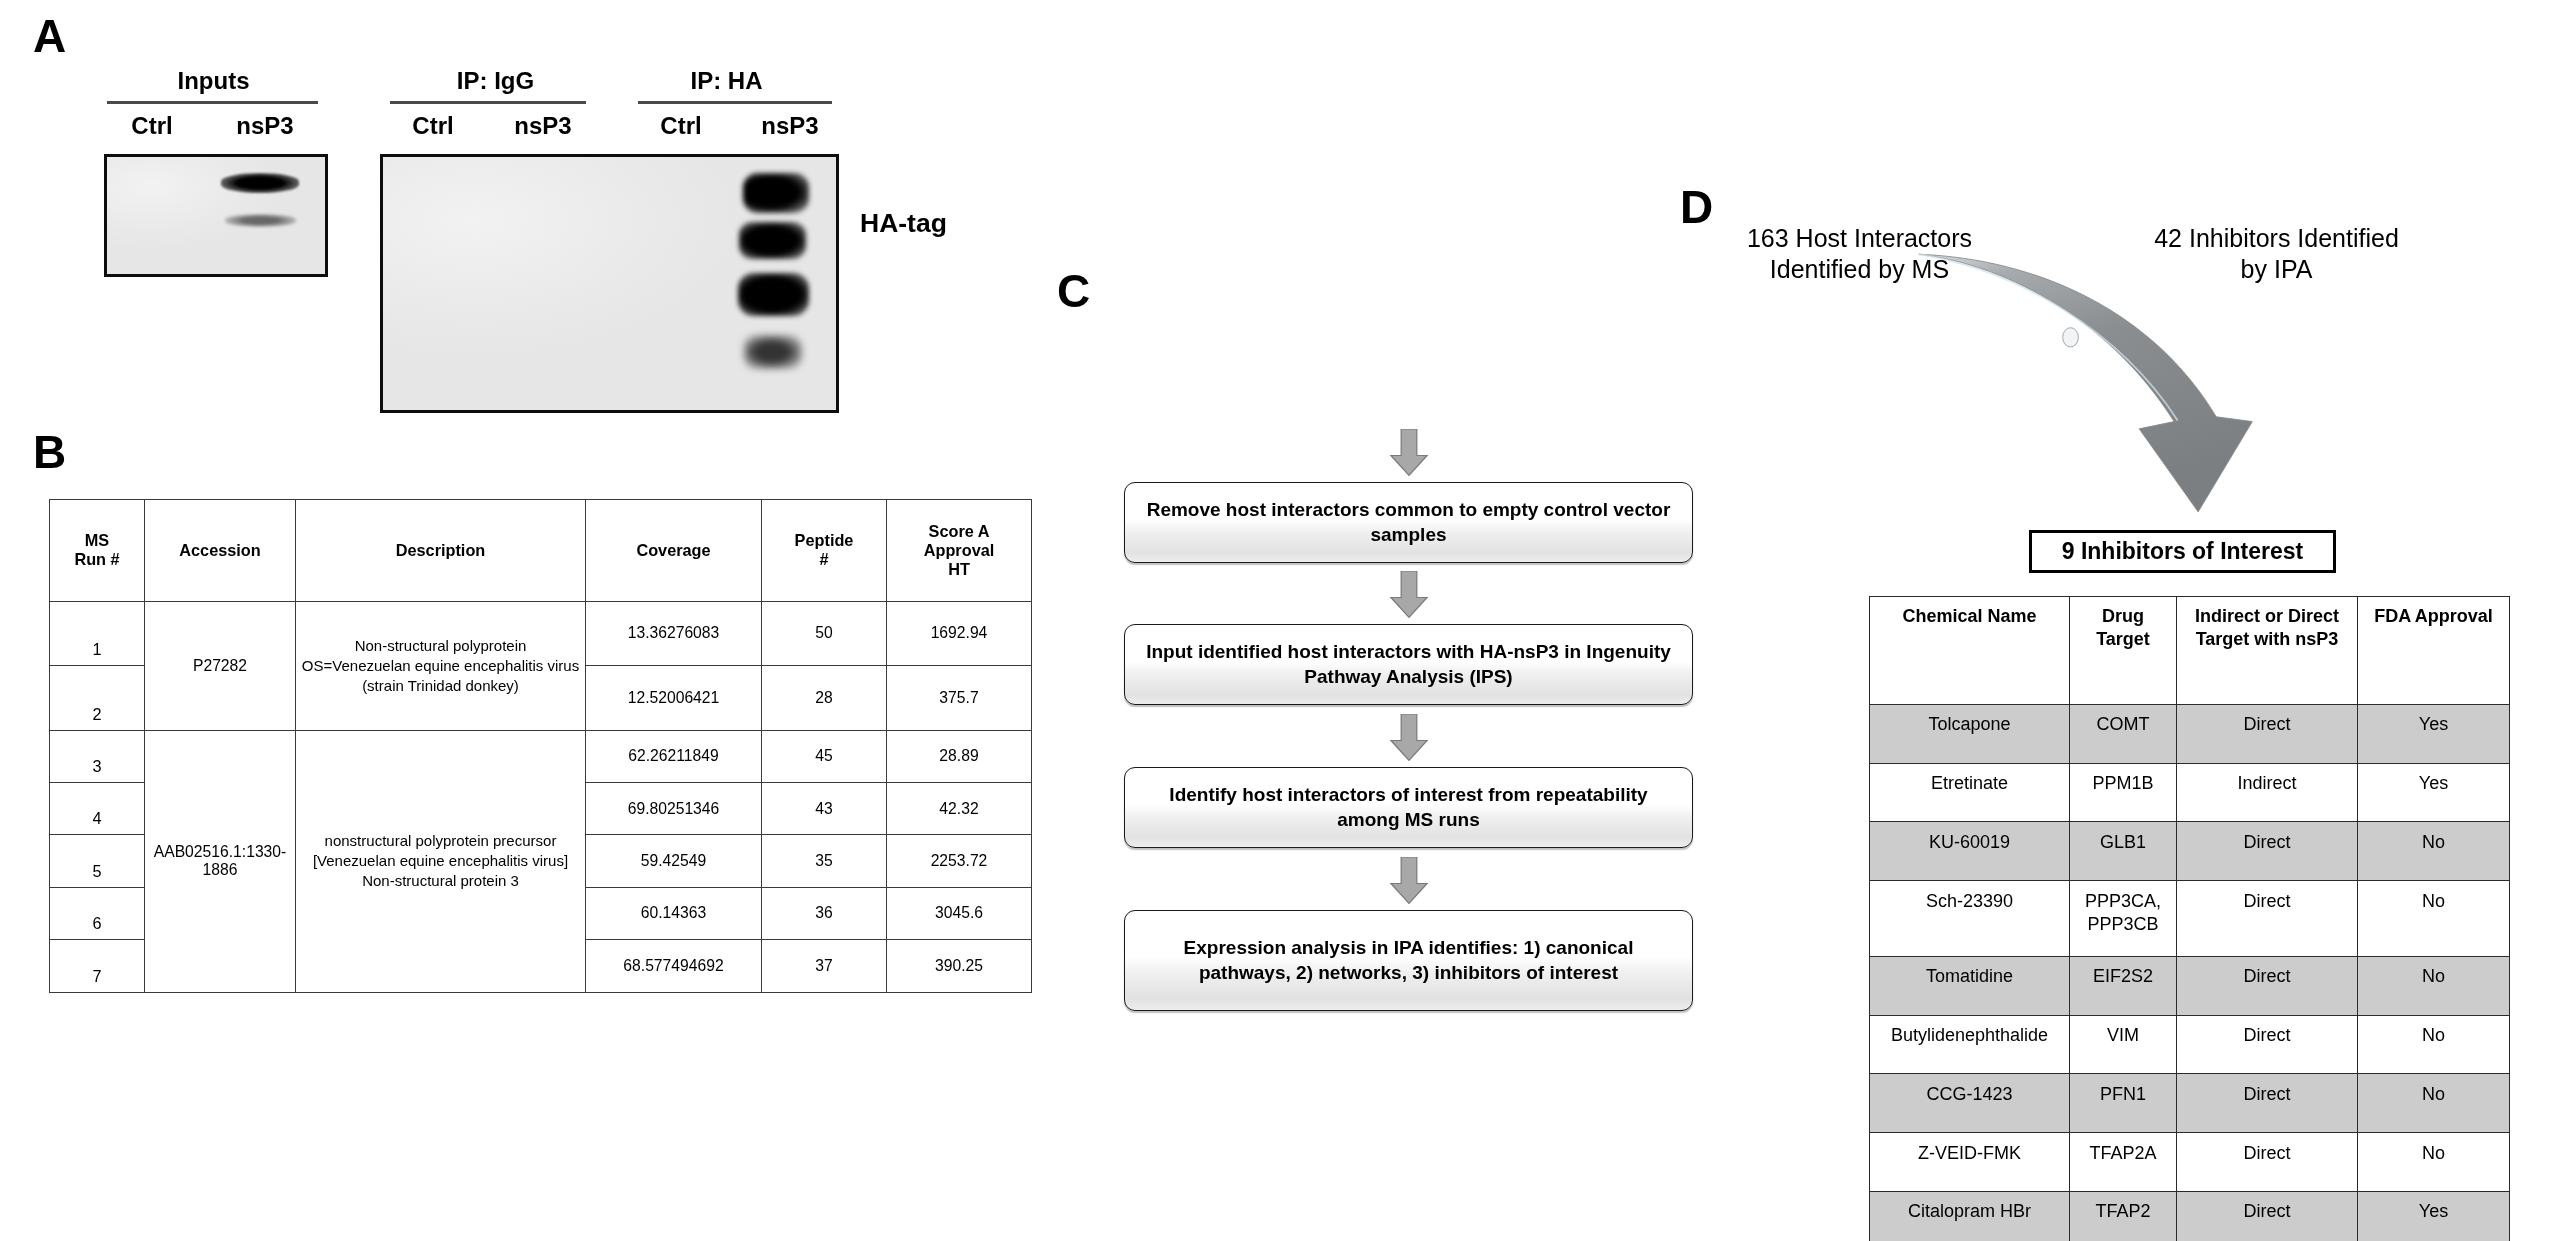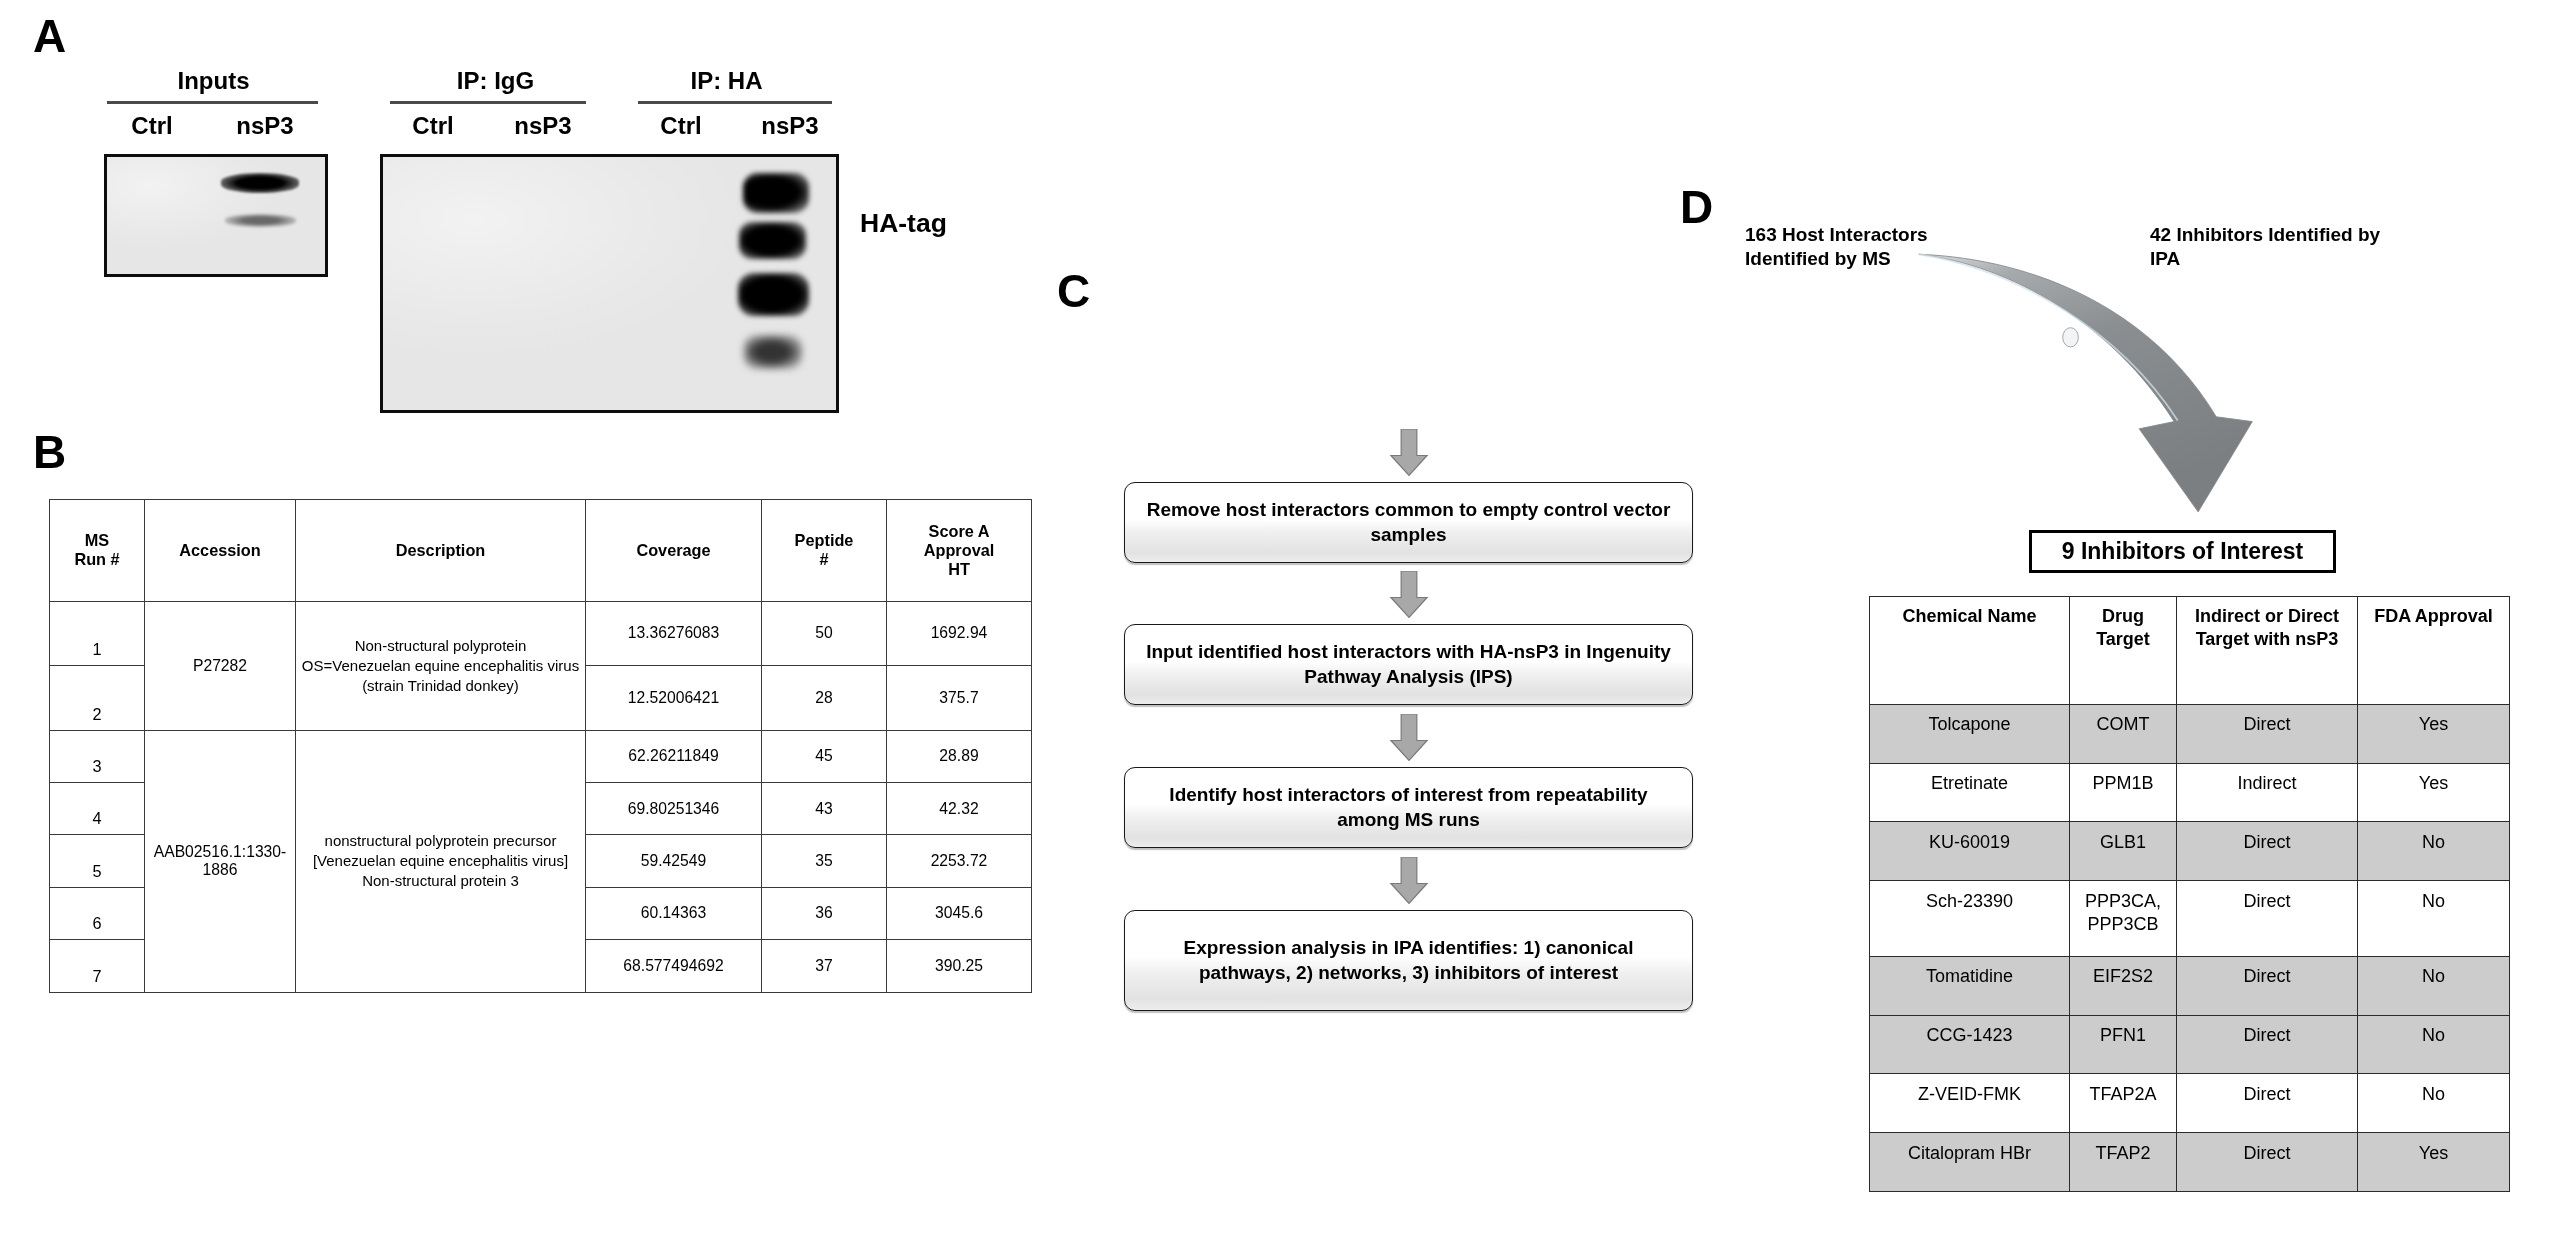--- a/index.html
+++ b/index.html
@@ -28,21 +28,21 @@
   
   .flowbox{position:absolute;border:1.8px solid #1a1a1a;border-radius:11px;
            background:linear-gradient(180deg,#ffffff 0%,#ffffff 46%,#f0f0f0 62%,#e2e2e2 88%,#ededed 100%);
            box-shadow:0 1.2px 1.2px rgba(0,0,0,.25);
            display:flex;align-items:center;justify-content:center;text-align:center;
            font-weight:bold;font-size:19px;line-height:1.3;padding:0 15.7px;box-sizing:border-box;}
   .downarrow{position:absolute;width:40px;}
   .downarrow svg{display:block;}
 
   
-  .d-label{position:absolute;font-weight:bold;font-size:19px;line-height:1.25;}
+  .d-label{position:absolute;font-weight:normal;font-size:25px;text-align:center;line-height:1.25;}
   .d-title{position:absolute;border:3px solid #000;background:#fff;font-weight:bold;font-size:23px;
            display:flex;align-items:center;justify-content:center;box-sizing:border-box;}
   .curvearrow{position:absolute;}
   .tblD{position:absolute;border-collapse:collapse;table-layout:fixed;}
   .tblD td,.tblD th{border:1.8px solid #2b2b2b;font-size:18px;text-align:center;vertical-align:top;
                     padding:8.4px 8.4px;background:#fff;line-height:1.28;}
   .tblD th{font-weight:bold;}
   .tblD tr.shade td{background:#cccccc;}
 </style>
 </head>
@@ -269,20 +269,26 @@
         <td>PPP3CA, PPP3CB</td>
         <td>Direct</td>
         <td>No</td>
       </tr>
       <tr class="shade">
         <td style="height:41px">Tomatidine</td>
         <td>EIF2S2</td>
         <td>Direct</td>
         <td>No</td>
       </tr>
+      <tr>
+        <td style="height:41px">Butylidenephthalide</td>
+        <td>VIM</td>
+        <td>Direct</td>
+        <td>No</td>
+      </tr>
       <tr class="shade">
         <td style="height:41px">CCG-1423</td>
         <td>PFN1</td>
         <td>Direct</td>
         <td>No</td>
       </tr>
       <tr>
         <td style="height:41px">Z-VEID-FMK</td>
         <td>TFAP2A</td>
         <td>Direct</td>

